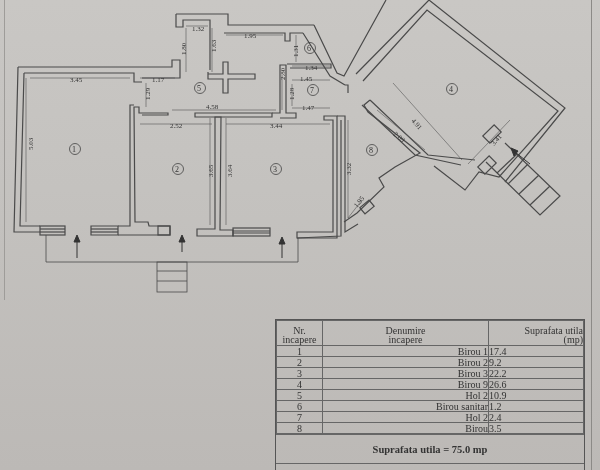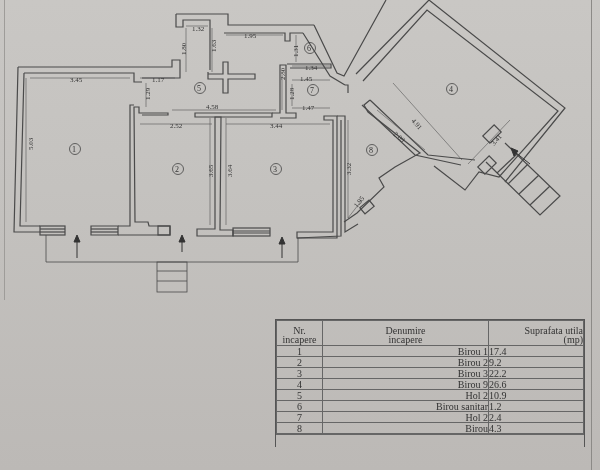--- a/index.html
+++ b/index.html
@@ -228,18 +228,19 @@
           <td class="c3">1.2</td>
         </tr>
       <tr>
           <td class="c1">7</td>
           <td class="c2">Hol 2</td>
           <td class="c3">2.4</td>
         </tr>
       <tr>
           <td class="c1">8</td>
           <td class="c2">Birou</td>
-          <td class="c3">4.3</td>
+          <td class="c3">3.5</td>
         </tr>
     </tbody>
   </table>
+  <div class="total">Suprafata utila = 75.0 mp</div>
   <div class="next-row"></div>
 </div>
 
 </body></html>

